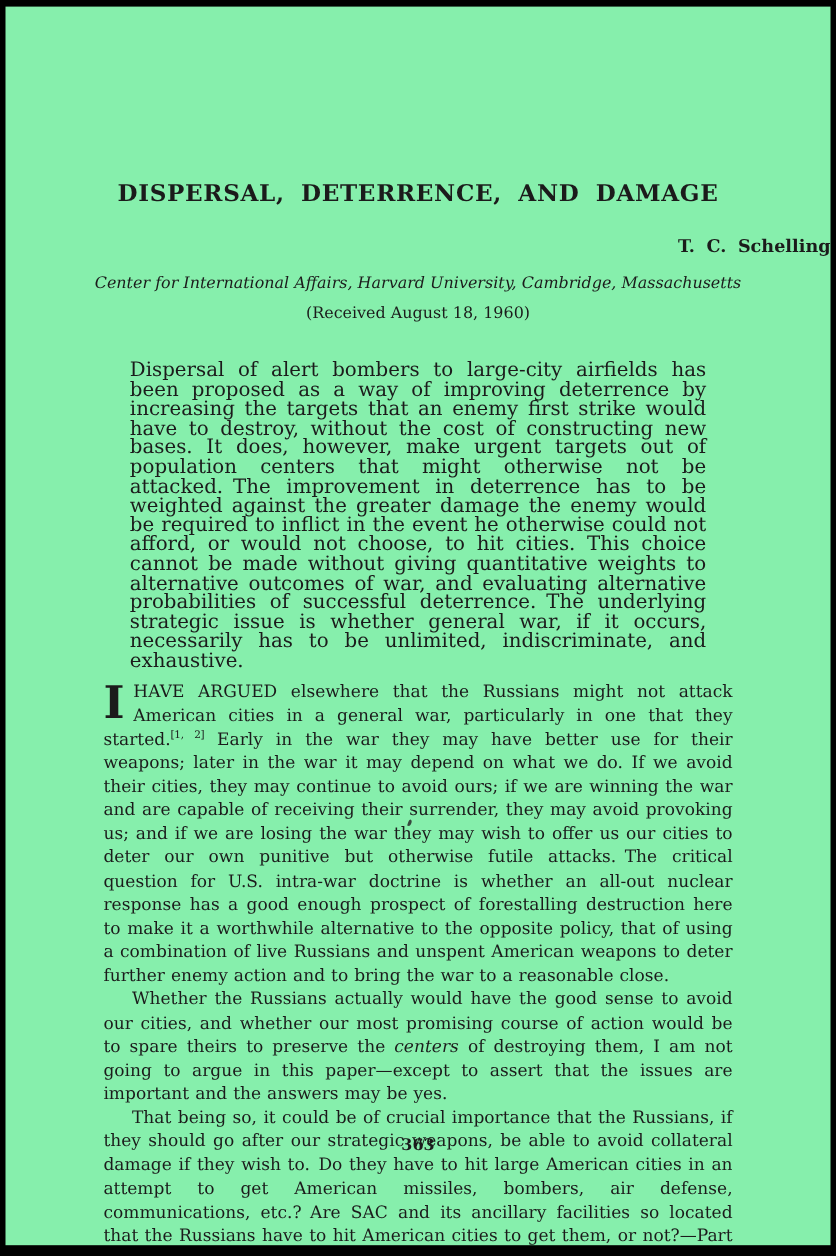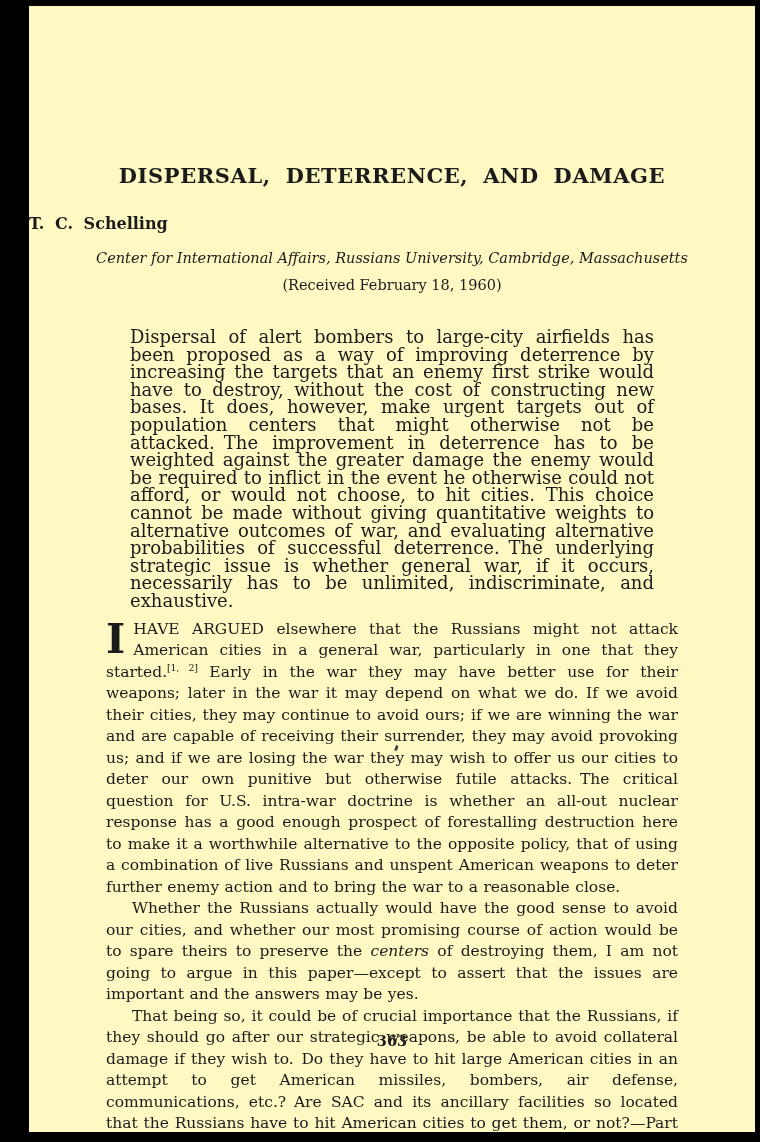--- a/index.html
+++ b/index.html
@@ -16,37 +16,36 @@
     height: 1142px;
     background: #000000;
     overflow: hidden;
   }
   .page {
     position: absolute;
     top: 6px;
     left: 5px;
     right: 5px;
     bottom: 10px;
-    background: #fef9c3;
+    background: #86efac;
     color: #1b1b1b;
     overflow: hidden;
-    margin-left: 24px;
   }
   .title {
     margin: 156px 0 0 0;
     text-align: center;
     font-size: 21px;
     line-height: 27px;
     font-weight: bold;
     letter-spacing: 0.6px;
     word-spacing: 7px;
   }
   .author {
     margin-top: 25px;
-    text-align: left;
+    text-align: right;
     font-size: 16px;
     line-height: 20px;
     font-weight: bold;
     word-spacing: 5px;
   }
   .affiliation {
     margin-top: 15px;
     text-align: center;
     font-style: italic;
     font-size: 14.5px;
@@ -115,23 +114,23 @@
 </head>
 <body>
 
 <div class="frame">
   <div class="page">
 
     <h1 class="title">DISPERSAL, DETERRENCE, AND DAMAGE</h1>
 
     <div class="author">T. C. Schelling</div>
 
-    <div class="affiliation">Center for International Affairs, Russians University, Cambridge, Massachusetts</div>
+    <div class="affiliation">Center for International Affairs, Harvard University, Cambridge, Massachusetts</div>
 
-    <div class="received">(Received February 18, 1960)</div>
+    <div class="received">(Received August 18, 1960)</div>
 
     <div class="abstract">Dispersal of alert bombers to large-city airfields has been proposed as a way of improving deterrence by increasing the targets that an enemy first strike would have to destroy, without the cost of constructing new bases. It does, however, make urgent targets out of population centers that might otherwise not be attacked. The improvement in deterrence has to be weighted against the greater damage the enemy would be required to inflict in the event he otherwise could not afford, or would not choose, to hit cities. This choice cannot be made without giving quantitative weights to alternative outcomes of war, and evaluating alternative probabilities of successful deterrence. The underlying strategic issue is whether general war, if it occurs, necessarily has to be unlimited, indiscriminate, and exhaustive.</div>
 
     <div class="body-text">
 
       <p class="para"><span class="dropcap">I</span><span>HAVE ARGUED</span><span> elsewhere that the Russians might not attack American cities in a general war, particularly in one that they started.</span><sup class="fn">[1, 2]</sup><span> Early in the war they may have better use for their weapons; later in the war it may depend on what we do. If we avoid their cities, they may continue to avoid ours; if we are winning the war and are capable of receiving their surrender, they may avoid provoking us; and if we are losing the war they may wish to offer us our cities to deter our own punitive but otherwise futile attacks. The critical question for U.S. intra-war doctrine is whether an all-out nuclear response has a good enough prospect of forestalling destruction here to make it a worthwhile alternative to the opposite policy, that of using a combination of live Russians and unspent American weapons to deter further enemy action and to bring the war to a reasonable close.</span></p>
 
       <p class="para indent"><span>Whether the Russians actually would have the good sense to avoid our cities, and whether our most promising course of action would be to spare theirs to preserve the </span><em>centers</em><span> of destroying them, I am not going to argue in this paper—except to assert that the issues are important and the answers may be yes.</span></p>
 
       <p class="para indent">That being so, it could be of crucial importance that the Russians, if they should go after our strategic weapons, be able to avoid collateral damage if they wish to. Do they have to hit large American cities in an attempt to get American missiles, bombers, air defense, communications, etc.? Are SAC and its ancillary facilities so located that the Russians have to hit American cities to get them, or not?—Part of the answer is,</p>

